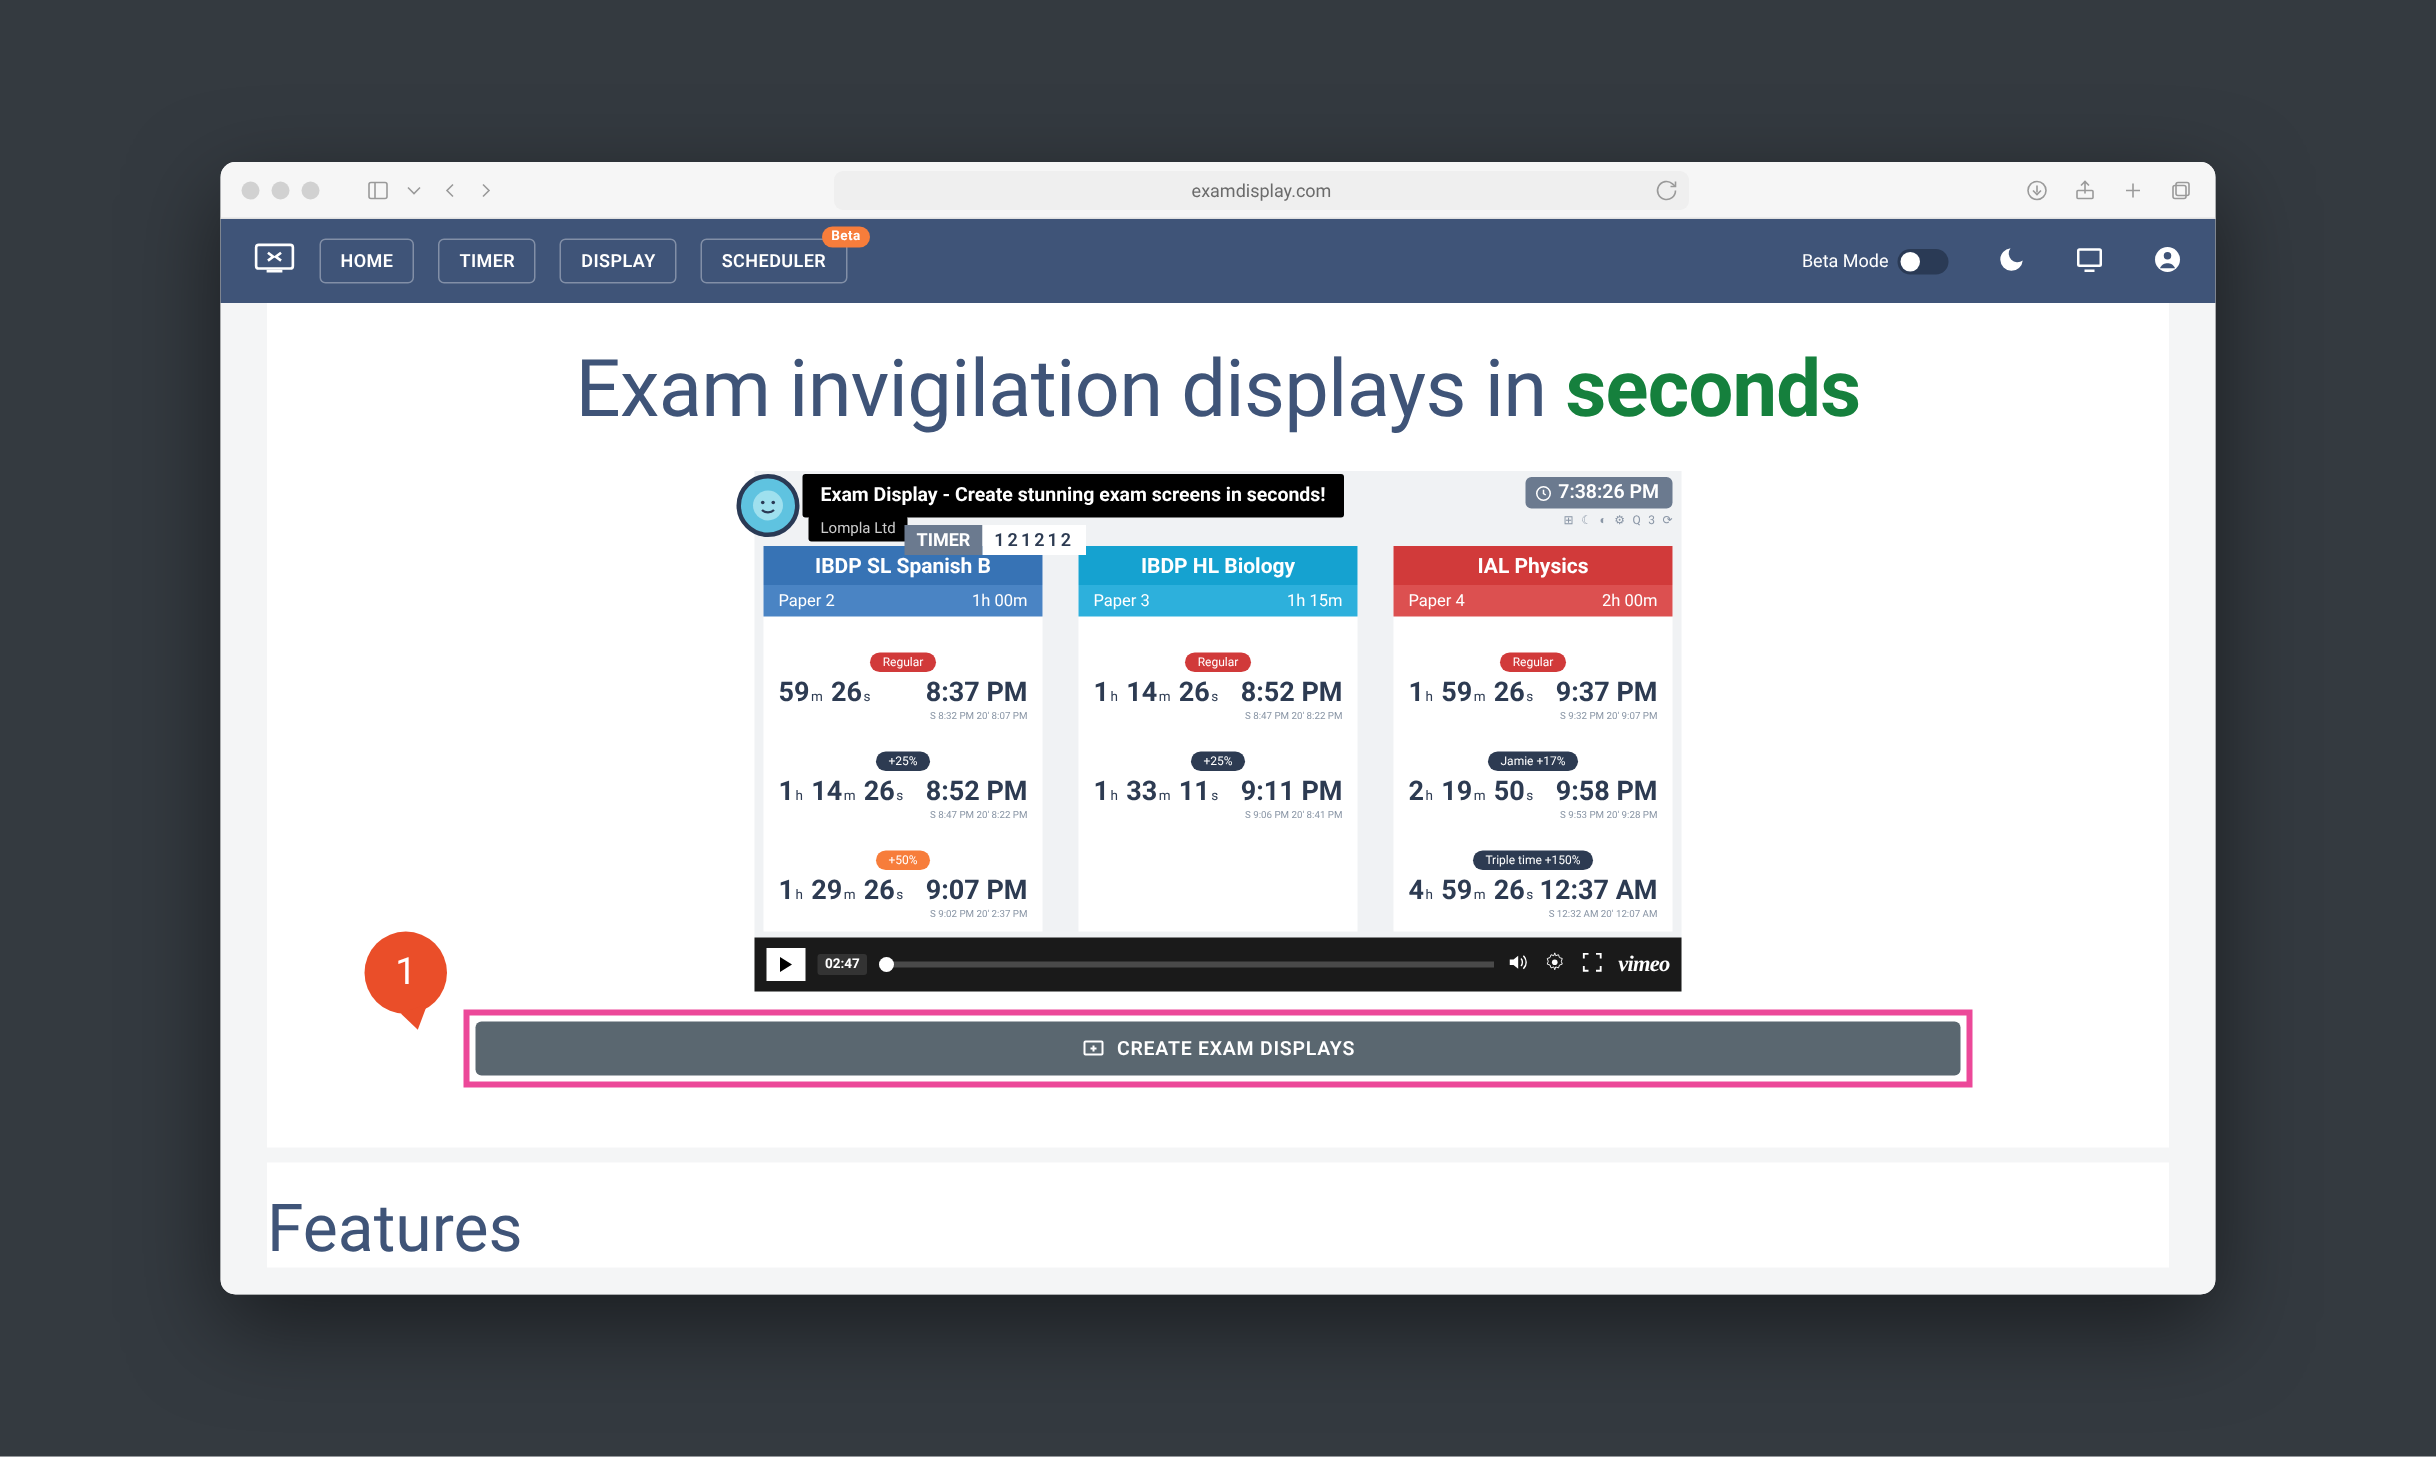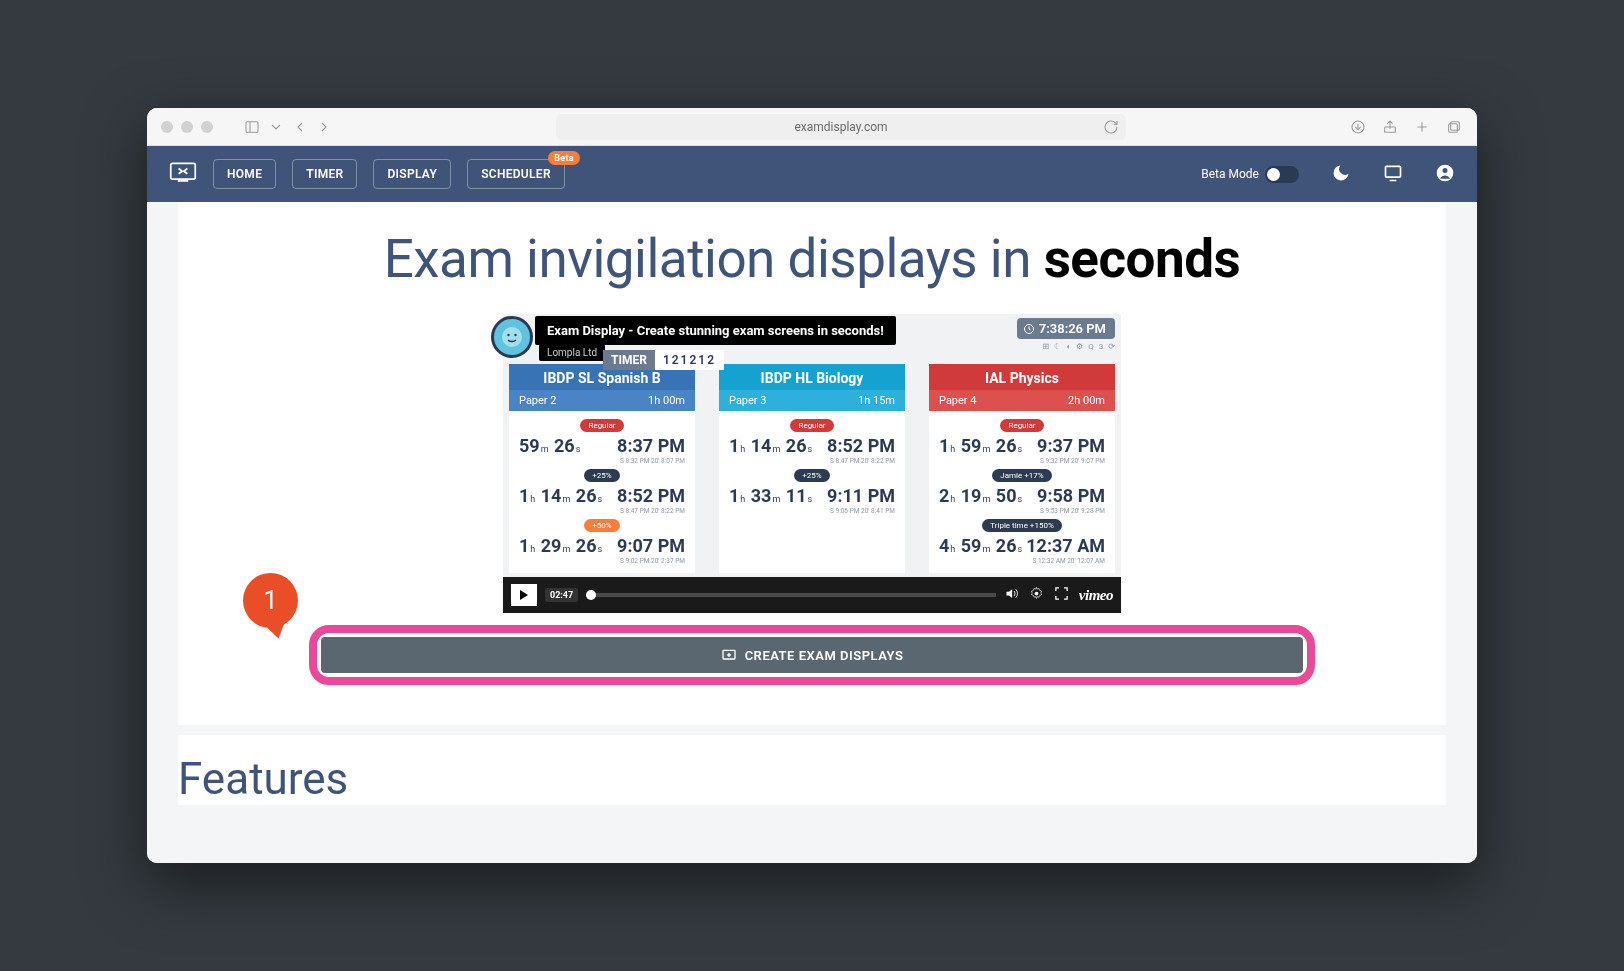--- a/index.html
+++ b/index.html
@@ -21,21 +21,21 @@
 .nav-btn{border:1px solid rgba(255,255,255,.35);background:transparent;color:#fff;font-size:12px;font-weight:600;padding:7px 13px;border-radius:4px;letter-spacing:.3px;position:relative}
 .beta-badge{position:absolute;top:-9px;right:-16px;background:#f77d3b;color:#fff;font-size:9px;font-weight:700;padding:2px 6px;border-radius:8px}
 .nav-spacer{flex:1}
 .nav-right{display:flex;align-items:center;gap:32px;font-size:12px}
 .toggle{width:34px;height:17px;background:#2a3a55;border-radius:10px;position:relative;display:inline-block;margin-left:6px;vertical-align:middle}
 .toggle::after{content:"";position:absolute;left:2px;top:2px;width:13px;height:13px;background:#fff;border-radius:50%}
 .nav-right svg{width:20px;height:20px;fill:#fff}
 .content{flex:1;overflow:hidden;background:#f4f5f6;display:flex;flex-direction:column;align-items:center}
 .hero{width:1268px;background:#fff;margin-top:0;padding:26px 0 40px;display:flex;flex-direction:column;align-items:center}
 .headline{font-size:53px;font-weight:400;color:#3f5478;letter-spacing:-.5px;text-align:center}
-.headline strong{color:#000000;font-weight:700}
+.headline strong{color:#15803d;font-weight:700}
 .video-wrap{width:618px;margin-top:24px;background:#f0f2f4;position:relative}
 .vid-top{height:44px;position:relative;display:flex;align-items:flex-start}
 .avatar{width:42px;height:42px;border-radius:50%;background:#5fc3e0;border:3px solid #2a3a55;position:absolute;left:-12px;top:2px;display:flex;align-items:center;justify-content:center}
 .avatar svg{width:24px;height:24px;fill:#2a3a55}
 .tooltip{position:absolute;left:32px;top:2px;background:#000;color:#fff;font-size:13px;font-weight:700;padding:7px 12px;border-radius:2px;white-space:nowrap}
 .tooltip-sub{position:absolute;left:36px;top:30px;background:#000;color:#ccc;font-size:10px;padding:3px 8px;border-radius:2px}
 .clock{position:absolute;right:6px;top:4px;background:#6b7a8f;color:#fff;font-size:13px;font-weight:600;padding:3px 9px 3px 6px;border-radius:4px;display:flex;align-items:center;gap:4px}
 .clock svg{width:12px;height:12px;fill:#fff}
 .mini-icons{position:absolute;right:6px;top:28px;display:flex;gap:5px;font-size:8px;color:#8a96a6}
 .pills{position:absolute;left:100px;top:36px;display:flex;gap:0;font-size:12px;font-weight:700}
@@ -45,42 +45,42 @@
 .card{flex:1;background:#fff;display:flex;flex-direction:column}
 .card-h{padding:6px 10px 4px;text-align:center;font-size:14px;font-weight:700;color:#fff}
 .card-h.blue{background:#3773b5}
 .card-h.teal{background:#15a2d0}
 .card-h.red{background:#d13a3a}
 .card-sub{display:flex;justify-content:space-between;padding:4px 10px;font-size:11px;color:#fff}
 .card-sub.blue{background:#4a84c4}
 .card-sub.teal{background:#2db0dc}
 .card-sub.red{background:#dc5050}
 .card-body{padding:4px 8px 8px;color:#2d3b52}
-.tag{display:block;margin:4px auto 2px;font-size:8px;color:#fff;padding:2px 8px;border-radius:8px;width:fit-content}
+.tag{display:block;margin:20px auto 2px;font-size:8px;color:#fff;padding:2px 8px;border-radius:8px;width:fit-content}
 .tag.red{background:#d13a3a}
 .tag.navy{background:#2d3b52}
 .tag.orange{background:#f77d3b}
 .trow{display:flex;justify-content:space-between;align-items:baseline;padding:1px 2px}
 .tleft{font-size:18px;font-weight:700;color:#2d3b52}
 .tleft small{font-size:9px;font-weight:400;margin:0 1px}
 .tright{font-size:18px;font-weight:700;color:#2d3b52}
 .tiny{font-size:6.5px;color:#8a96a6;text-align:right;padding-right:2px}
 .vbar{height:36px;background:#1a1a1a;display:flex;align-items:center;padding:0 8px;gap:8px;color:#fff;margin-top:-2px}
 .play{width:26px;height:22px;background:#fff;display:flex;align-items:center;justify-content:center}
 .play svg{width:10px;height:10px;fill:#000}
 .vtime{font-size:9px;font-weight:700;background:#333;padding:2px 5px;border-radius:2px}
 .vtrack{flex:1;height:4px;background:#4a4a4a;position:relative}
 .vtrack::after{content:"";position:absolute;left:0;top:-3px;width:10px;height:10px;border-radius:50%;background:#fff}
 .vicons{display:flex;align-items:center;gap:10px}
 .vicons svg{width:15px;height:15px;fill:#fff}
 .vimeo{font-family:cursive;font-style:italic;font-weight:700;font-size:15px;letter-spacing:-.5px}
 .callout-wrap{position:relative;width:1006px;margin-top:12px}
 .callout-num{position:absolute;left:-66px;top:-52px;width:55px;height:55px;background:#ea4e29;border-radius:50%;display:flex;align-items:center;justify-content:center;color:#fff;font-size:25px;font-weight:400}
 .callout-num::after{content:"";position:absolute;bottom:-10px;left:26px;width:0;height:0;border-left:7px solid transparent;border-right:12px solid transparent;border-top:14px solid #ea4e29;transform:rotate(-20deg)}
-.callout-box{border:8px solid #ec4899;border-radius:20px;padding:4px}
+.callout-box{border:4px solid #ec4899;border-radius:0;padding:4px}
 .cta{width:100%;height:36px;background:#5a6770;color:#fff;border:none;border-radius:4px;font-size:13px;font-weight:600;letter-spacing:.5px;display:flex;align-items:center;justify-content:center;gap:8px}
 .cta svg{width:16px;height:16px;stroke:#fff;fill:none;stroke-width:2}
 .features{width:1268px;background:#fff;margin-top:10px;padding:18px 0 0;text-align:left}
 .features h2{font-size:44px;font-weight:400;color:#3f5478}
 </style>
 </head>
 <body>
 
 <div class="window">
   <div class="titlebar">

